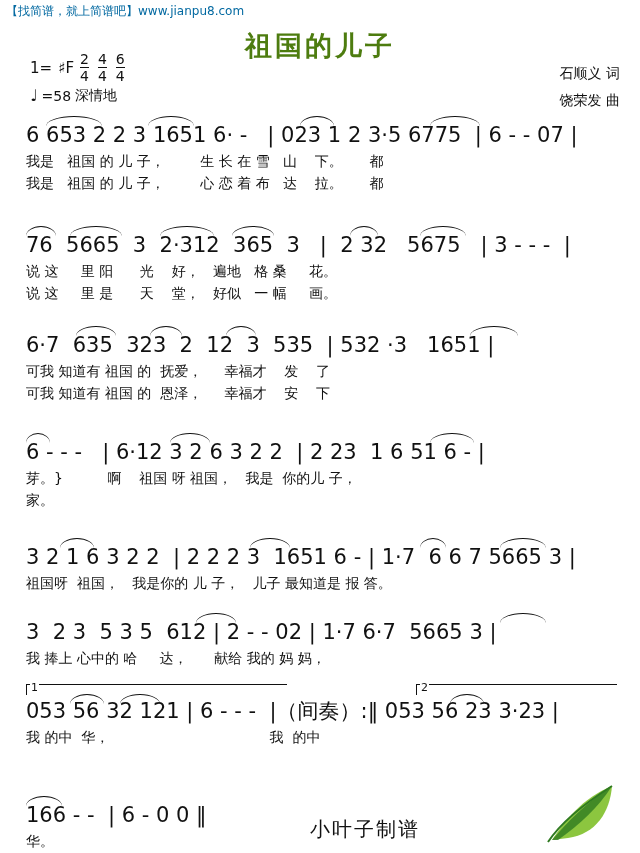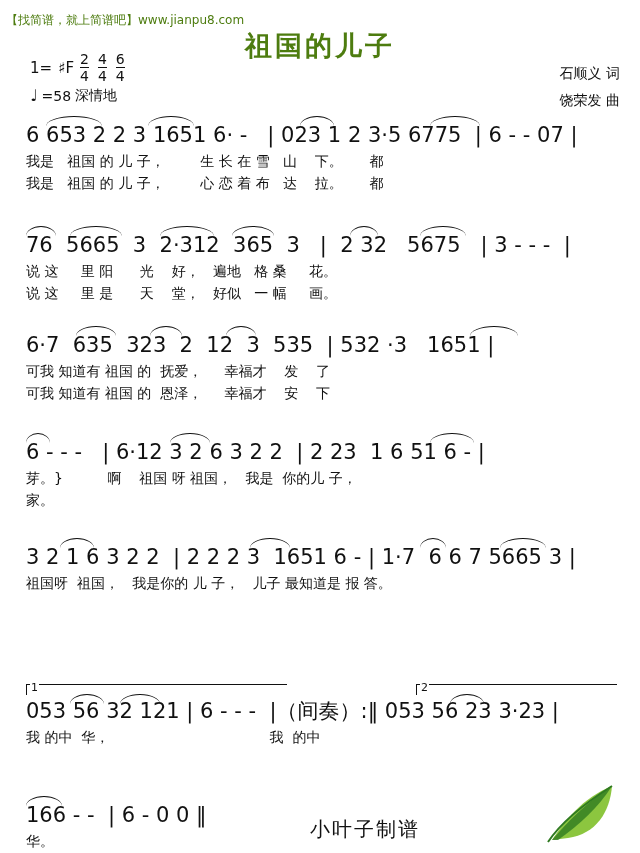--- a/index.html
+++ b/index.html
@@ -8,22 +8,22 @@
     background:#ffffff;
     font-family:"DejaVu Sans","Liberation Sans",sans-serif;
     color:#111;
     position:relative;
     overflow:hidden;
   }
   .sheet{position:relative;width:640px;height:853px;}
 
   
   .banner{
-    position:absolute;left:6px;top:12px;
-    font-size:12px;color:#4d7c0f;
+    position:absolute;left:6px;top:3px;
+    font-size:12px;color:#0369a1;
     letter-spacing:0px;
     white-space:nowrap;
   }
 
   
   .title{
     position:absolute;left:0;top:28px;width:640px;
     text-align:center;
     font-family:"DejaVu Serif","Liberation Serif",serif;
     font-size:27px;font-weight:bold;letter-spacing:3px;
@@ -193,20 +193,26 @@
 
   <div class="system" style="top:542px;">
     <div class="notes">3 2 1 6 3 2 2  | 2 2 2 3  1651 6 - | 1·7  6 6 7 5665 3 |</div>
     <div class="lyric">祖国呀  祖国，   我是你的 儿 子，   儿子 最知道是 报 答。</div>
     <div class="slur" style="left:60px;top:-4px;width:34px;"></div>
     <div class="slur" style="left:250px;top:-4px;width:40px;"></div>
     <div class="slur" style="left:420px;top:-4px;width:26px;"></div>
     <div class="slur" style="left:500px;top:-4px;width:46px;"></div>
   </div>
 
+  <div class="system" style="top:617px;">
+    <div class="notes">3  2 3  5 3 5  612 | 2 - - 02 | 1·7 6·7  5665 3 |</div>
+    <div class="lyric">我 捧上 心中的 哈     达，      献给 我的 妈 妈，</div>
+    <div class="slur" style="left:196px;top:-4px;width:40px;"></div>
+    <div class="slur" style="left:500px;top:-4px;width:46px;"></div>
+  </div>
 
   <div class="system" style="top:696px;">
     <div class="volta" style="left:26px;top:-12px;width:260px;">
       <span>1</span>
     </div>
     <div class="volta" style="left:416px;top:-12px;width:200px;">
       <span>2</span>
     </div>
     <div class="notes">053 56 32 121 | 6 - - -  |（间奏）:‖ 053 56 23 3·23 |</div>
     <div class="lyric">我 的中  华，                                    我  的中</div>

